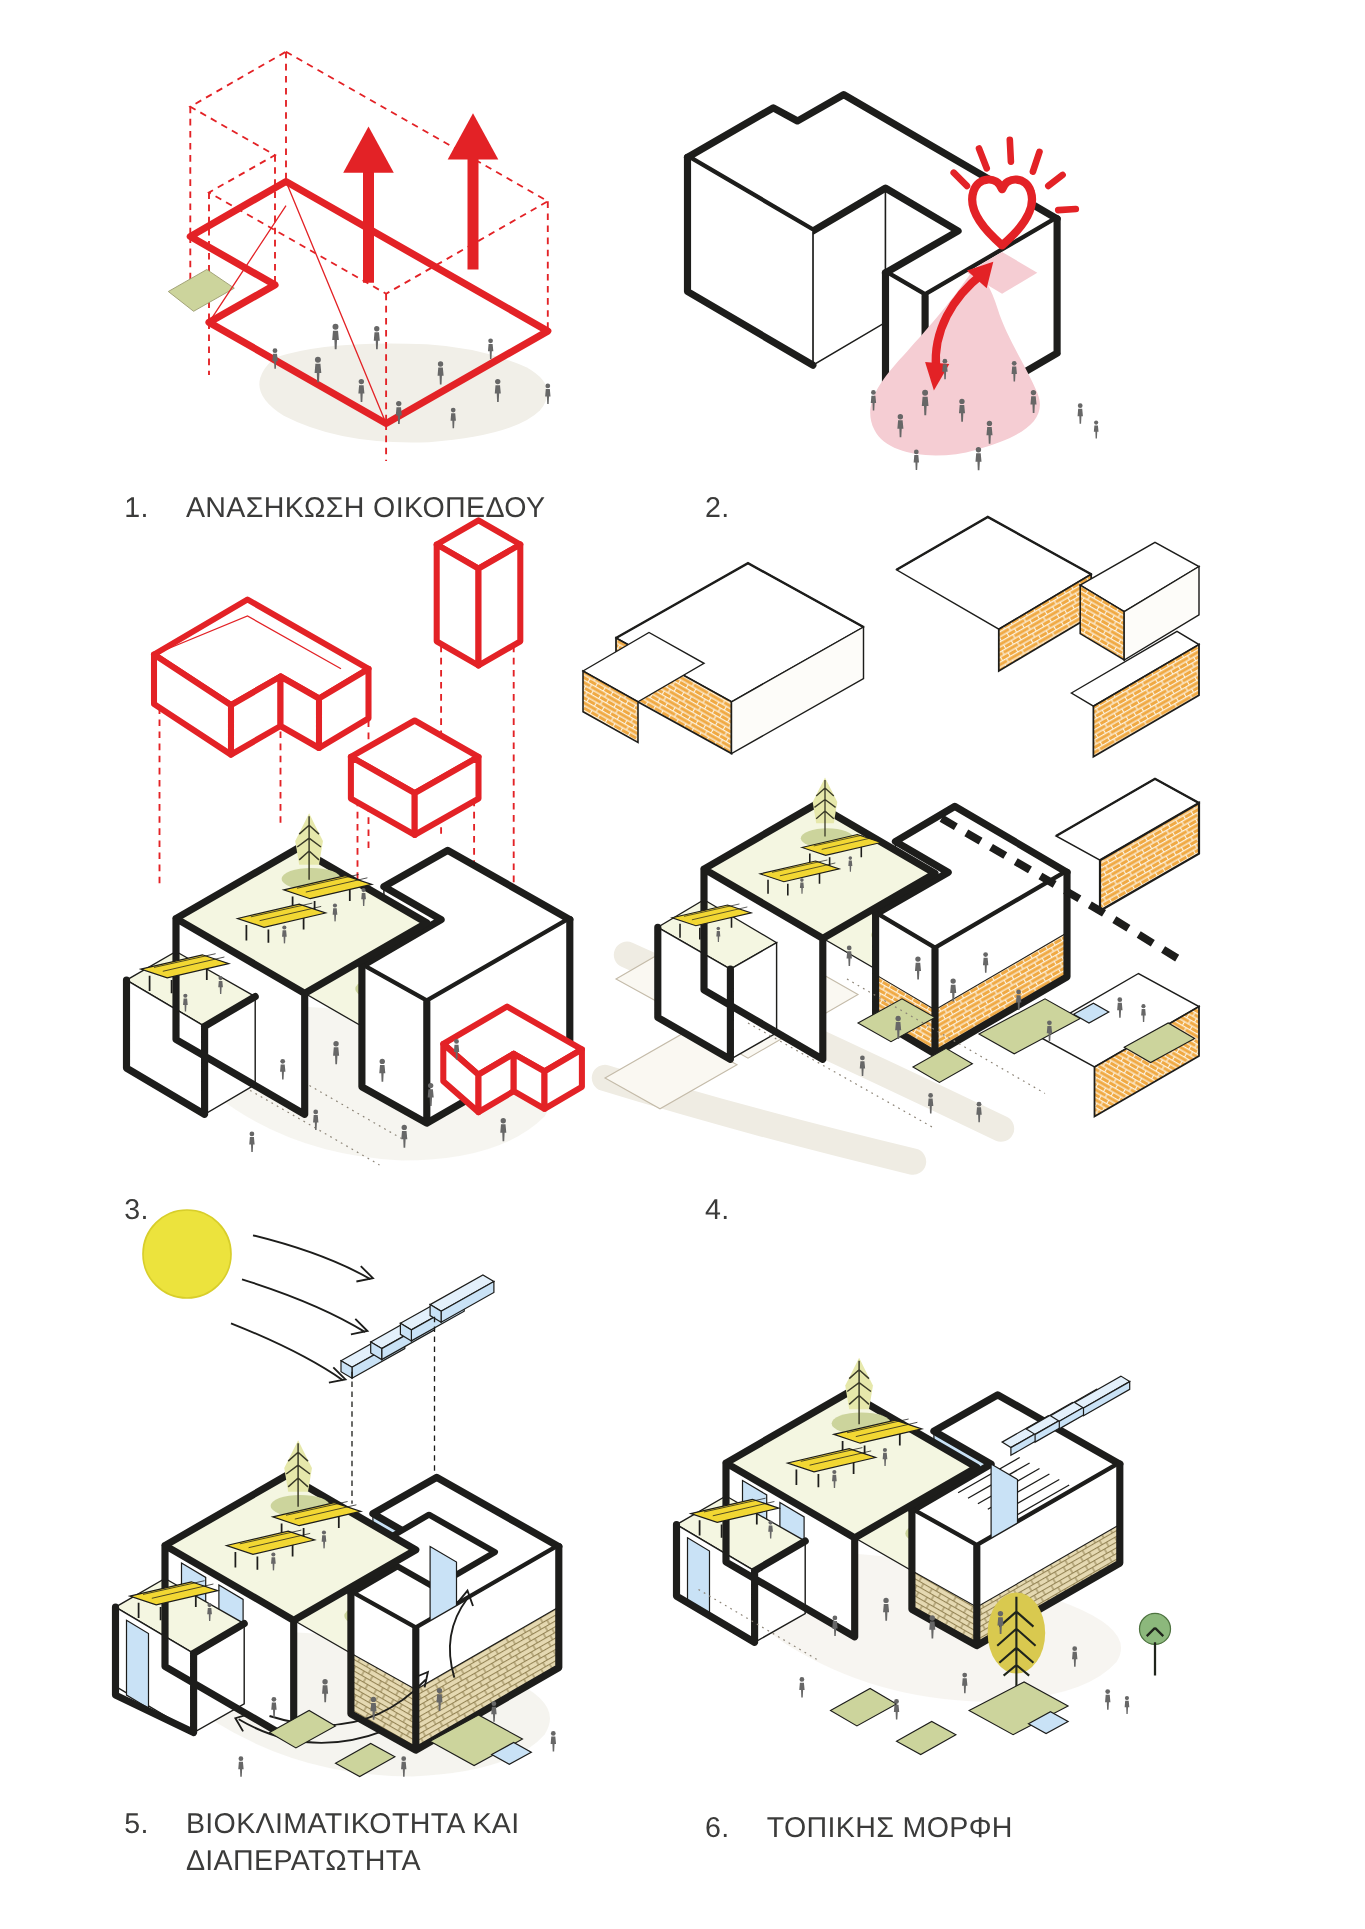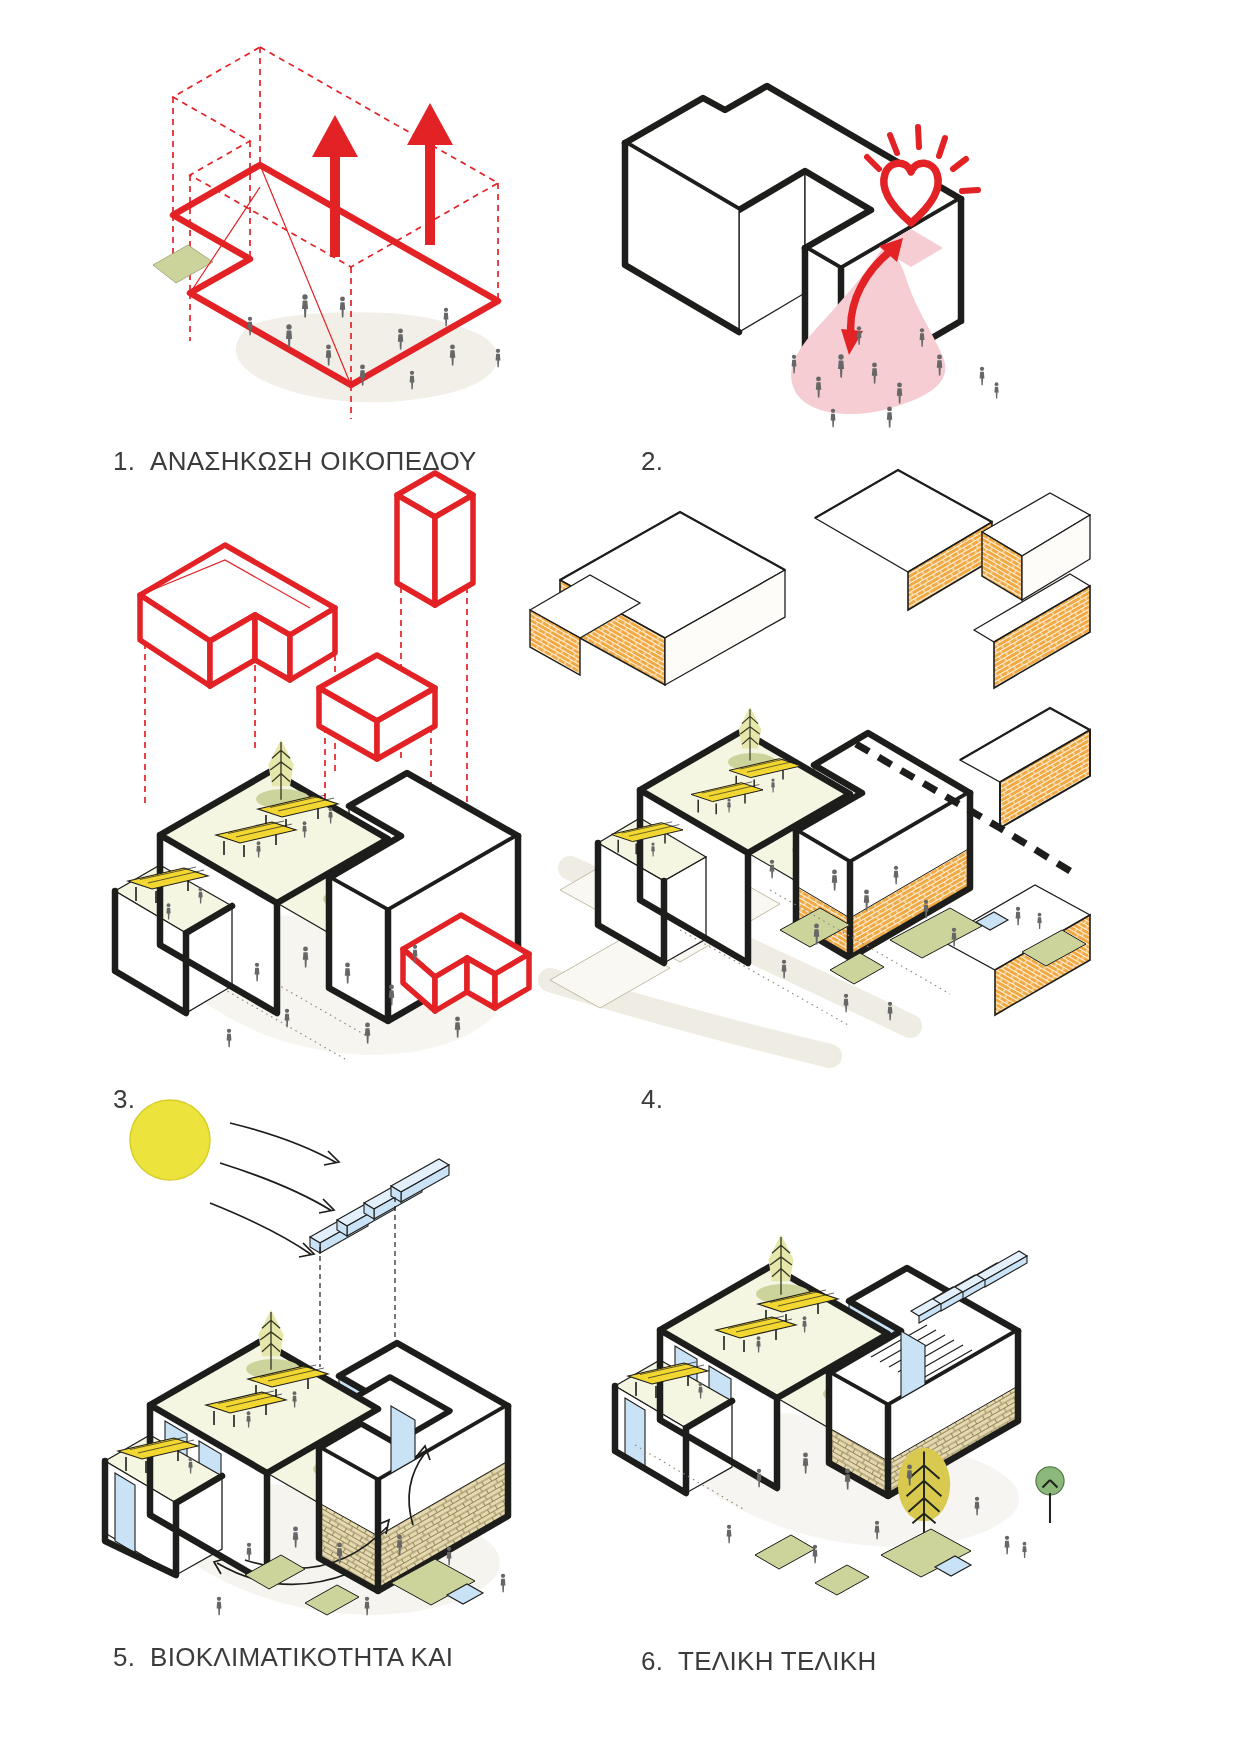--- a/index.html
+++ b/index.html
@@ -3,21 +3,21 @@
 <meta charset="utf-8">
 <style>
   html,body{margin:0;padding:0;background:#ffffff;}
   .page{position:relative;width:1241px;height:1754px;background:#fff;overflow:hidden;
         font-family:"Liberation Sans",sans-serif;}
   .panel{position:absolute;}
   .panel svg{display:block;overflow:visible;}
   .caption{position:absolute;display:flex;color:var(--caption,#3b3b3a);font-size:26px;
            line-height:34px;letter-spacing:.3px;}
   .caption .num{width:37px;flex:none;}
-  .caption .txt span{display:block;}
+  .caption .txt span{display:block;margin-left:19px;}
 
   
   .bold{fill:none;stroke:var(--ink,#1d1d1b);stroke-width:6.5;stroke-linejoin:round;stroke-linecap:round;}
   .mid{fill:none;stroke:var(--ink,#1d1d1b);stroke-width:2.2;}
   .thin{fill:none;stroke:var(--ink,#1d1d1b);stroke-width:1.2;}
   .wb{fill:#fff;stroke:var(--ink,#1d1d1b);stroke-width:6.5;stroke-linejoin:round;}
   .wt{fill:#fff;stroke:var(--ink,#1d1d1b);stroke-width:1.3;}
   .redbold{fill:none;stroke:var(--red,#e32226);stroke-width:6.5;stroke-linejoin:round;}
   .wrb{fill:#fff;stroke:var(--red,#e32226);stroke-width:5.5;stroke-linejoin:round;}
   .redthin{fill:none;stroke:var(--red,#e32226);stroke-width:1.2;}
@@ -526,23 +526,24 @@
 <div class="caption" style="left:113px;top:1082px">
   <span class="num">3.</span>
 </div>
 <div class="caption" style="left:641px;top:1082px">
   <span class="num">4.</span>
 </div>
 <div class="caption" style="left:113px;top:1640px">
   <span class="num">5.</span>
   <span class="txt">
         <span>ΒΙΟΚΛΙΜΑΤΙΚΟΤΗΤΑ ΚΑΙ</span>
+        <span>ΔΙΑΠΕΡΑΤΩΤΗΤΑ</span>
       </span>
 </div>
 <div class="caption" style="left:641px;top:1644px">
   <span class="num">6.</span>
   <span class="txt">
-        <span>ΤΕΛΙΚΗ ΤΕΛΙΚΗ</span>
+        <span>ΤΟΠΙΚΗΣ ΜΟΡΦΗ</span>
         <span></span>
       </span>
 </div>
 
 </div>
 
 </body></html>

